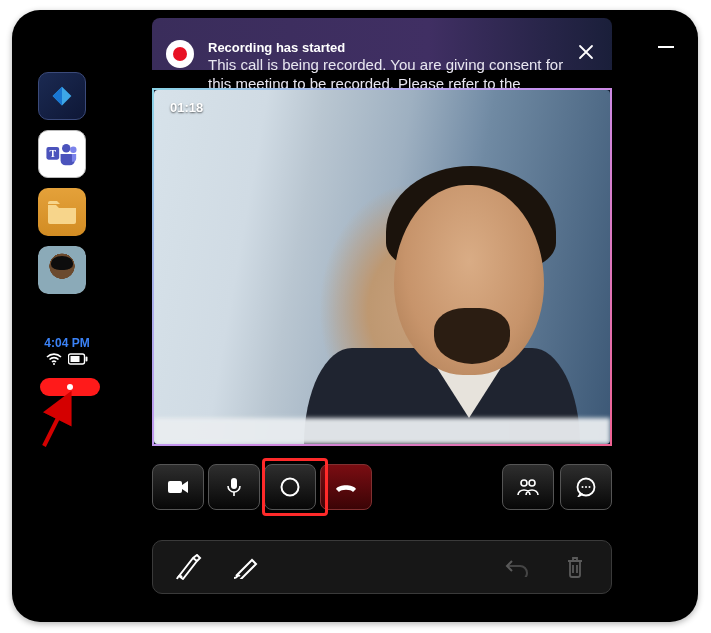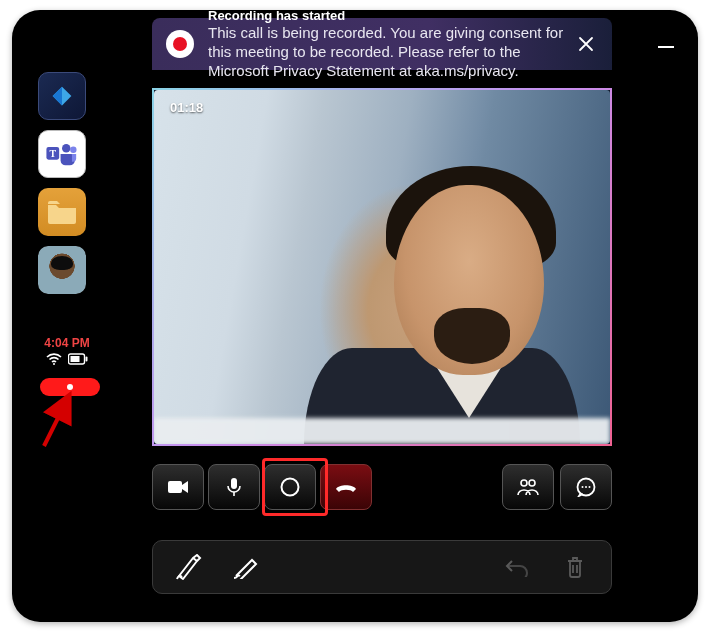--- a/index.html
+++ b/index.html
@@ -53,21 +53,21 @@
   }
   .tile-photo {
     background: #333;
     overflow: hidden;
   }
   .status {
     position:absolute;
     left: 20px;
     top: 326px;
     width: 70px;
-    color:#ef4444;
+    color:#3b82f6;
     text-align:center;
     font-size:12px;
     font-weight:600;
   }
   .status-icons {
     margin-top:3px;
     display:flex;
     justify-content:center;
     gap:6px;
     align-items:center;
@@ -107,23 +107,22 @@
   }
 
   
   .banner {
     position:absolute;
     left:140px; top:8px;
     width:460px; height:52px;
     background: linear-gradient(90deg,#3a2d5b 0%, #402f63 60%, #1a1f3a 100%);
     border-radius:8px 8px 0 0;
     display:flex;
-    align-items:center;
     box-sizing:border-box;
-    padding:10px 14px 10px 14px;
+    padding:22px 14px 10px 14px;
     color:#fff;
   }
   .rec-dot {
     width:28px;height:28px;border-radius:50%;
     background:#fff;
     display:flex;align-items:center;justify-content:center;
     margin-right:14px;
     flex-shrink:0;
   }
   .rec-dot::after{

